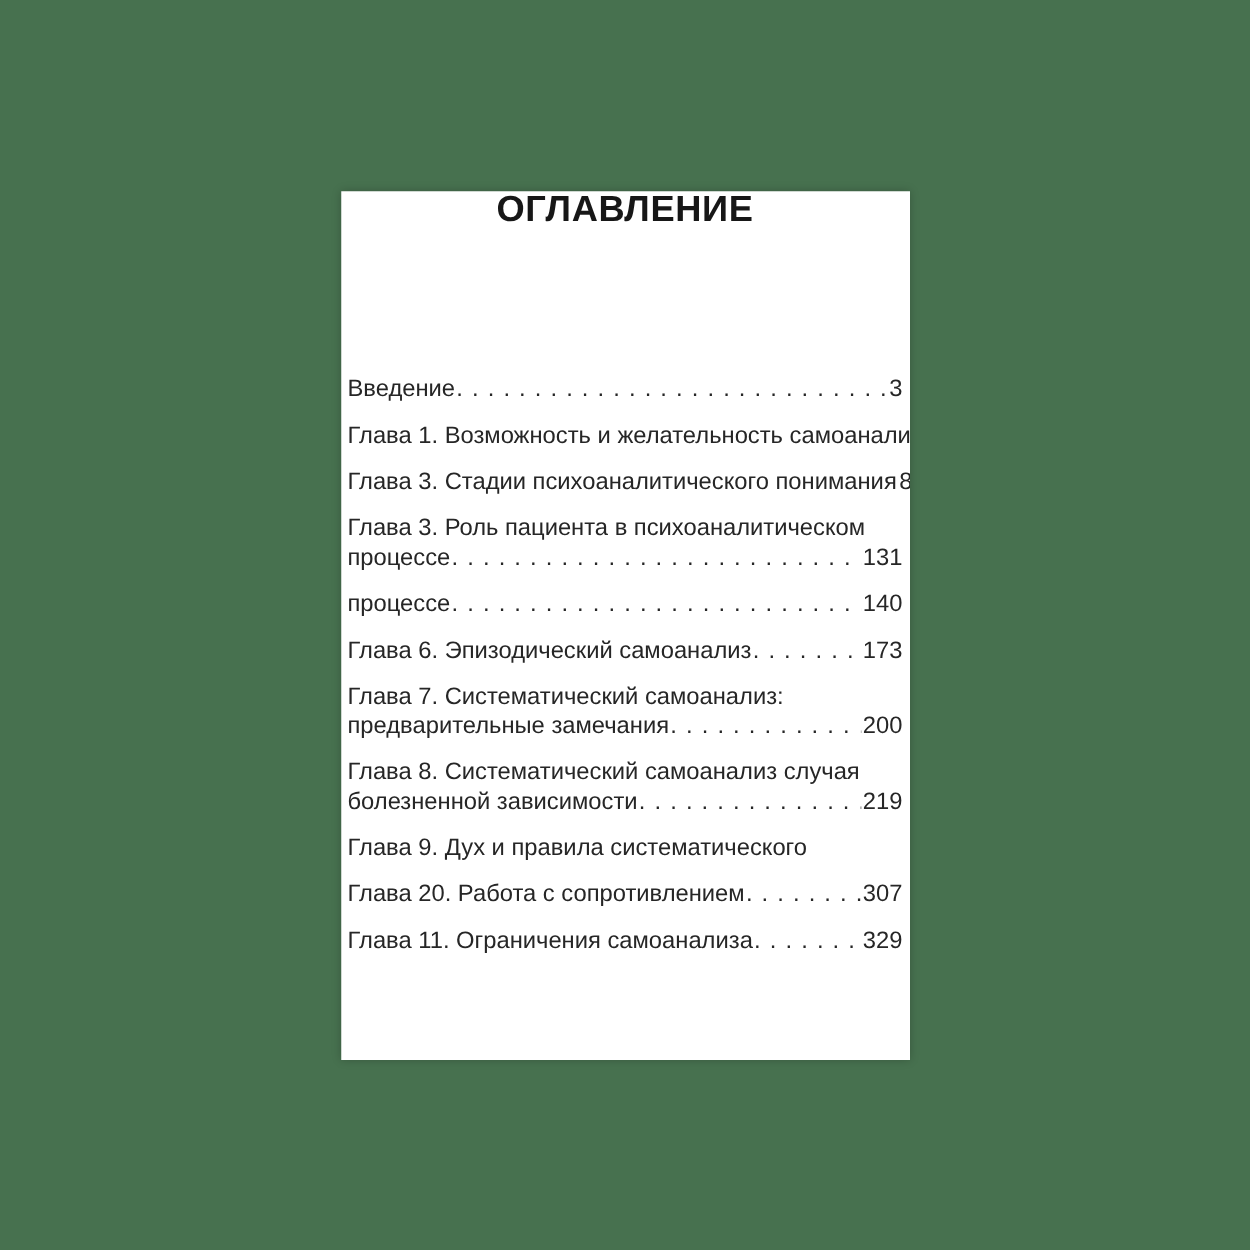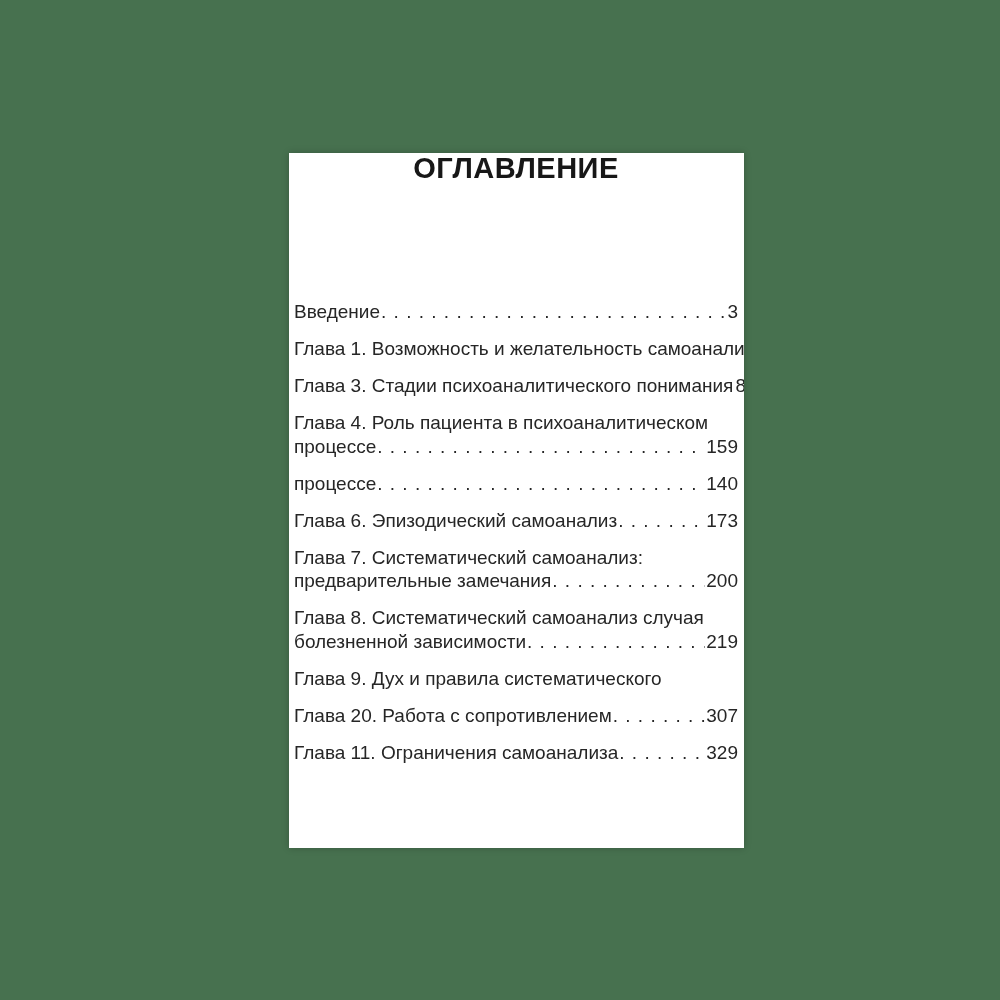--- a/index.html
+++ b/index.html
@@ -15,21 +15,21 @@
     overflow: hidden;
     font-family: "Liberation Sans", sans-serif;
   }
   .backdrop {
     position: relative;
     width: 1000px; height: 1000px;
     background: var(--bg);
   }
   .page {
     position: absolute;
-    left: 289px; top: 153px;
+    left: 273px; top: 153px;
     width: 455px; height: 695px;
     background: var(--page-bg);
     box-shadow: 0 0 7px rgba(0,0,0,0.22);
     padding: 0 6px 0 5px;
     overflow: hidden;
   }
   .title {
     margin: 0;
     padding-top: 0;
     font-size: 29px;
@@ -93,25 +93,25 @@
           </div>
         </div>
         <div class="entry">
           <div class="last-line">
             <span class="entry-text">Глава 3. Стадии психоаналитического понимания</span>
             <span class="leader"></span>
             <span class="pagenum">82</span>
           </div>
         </div>
         <div class="entry">
-          <div class="wrap-line">Глава 4. Роль пациента в психоаналитическом</div>
+          <div class="wrap-line">Глава 3. Роль пациента в психоаналитическом</div>
           <div class="last-line">
             <span class="entry-text">процессе</span>
             <span class="leader"></span>
-            <span class="pagenum">159</span>
+            <span class="pagenum">131</span>
           </div>
         </div>
         <div class="entry">
           <div class="last-line">
             <span class="entry-text">процессе</span>
             <span class="leader"></span>
             <span class="pagenum">140</span>
           </div>
         </div>
         <div class="entry">

